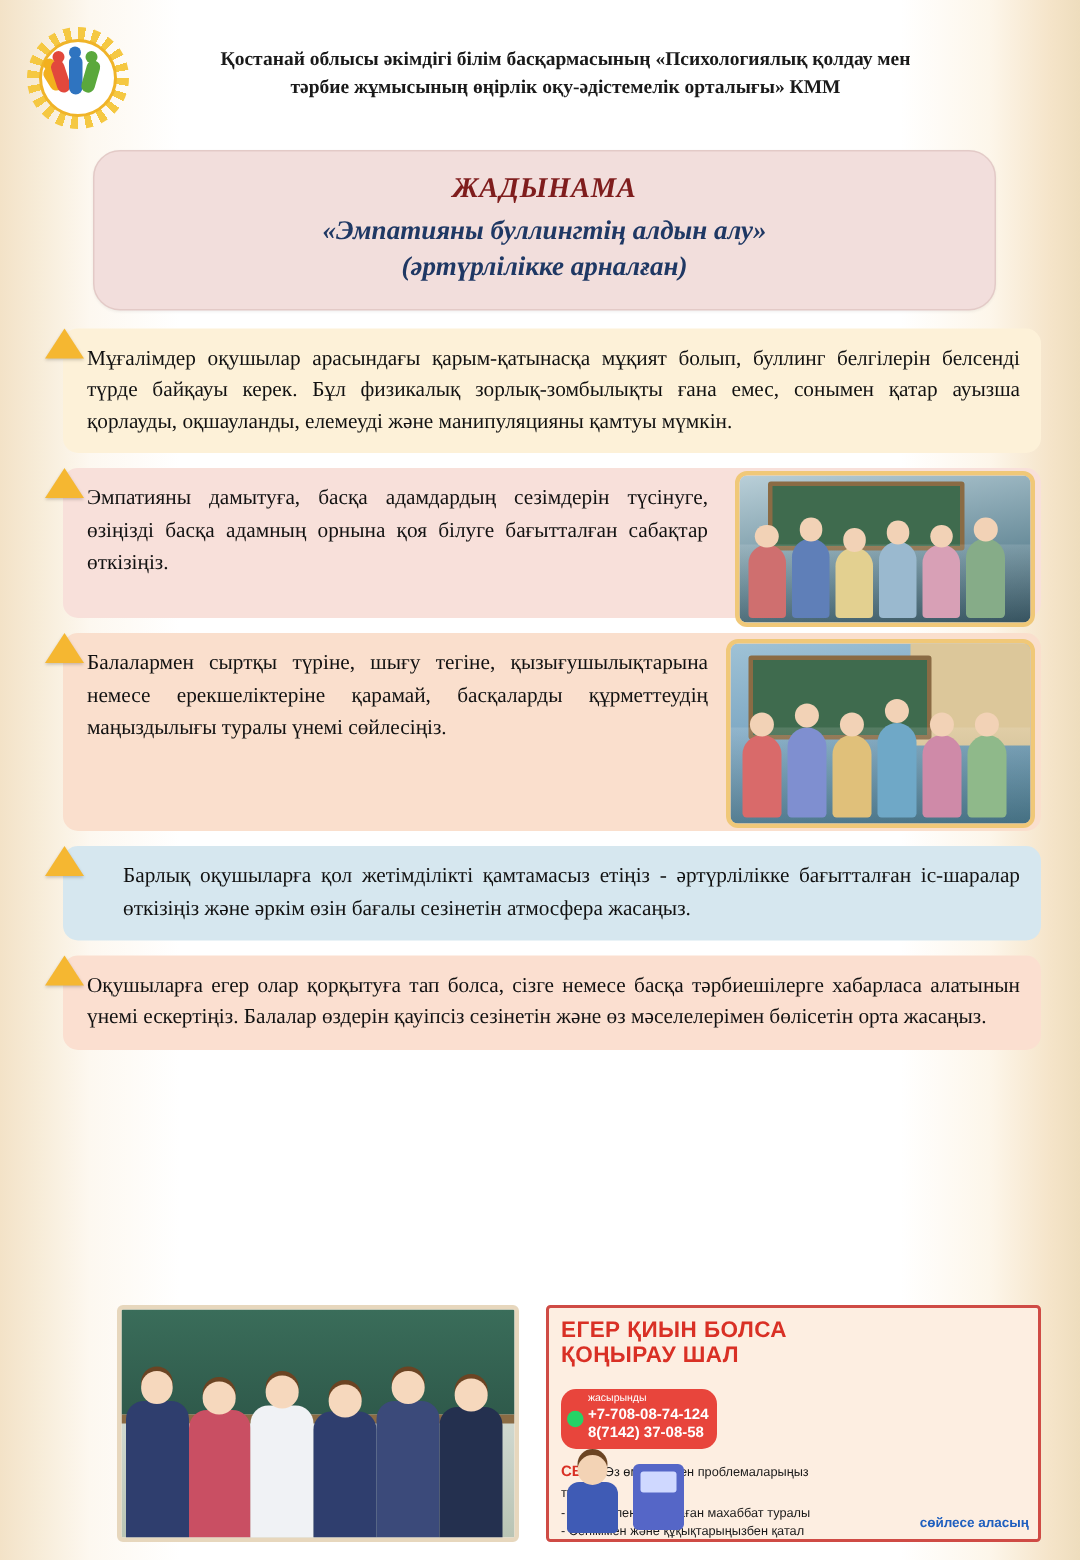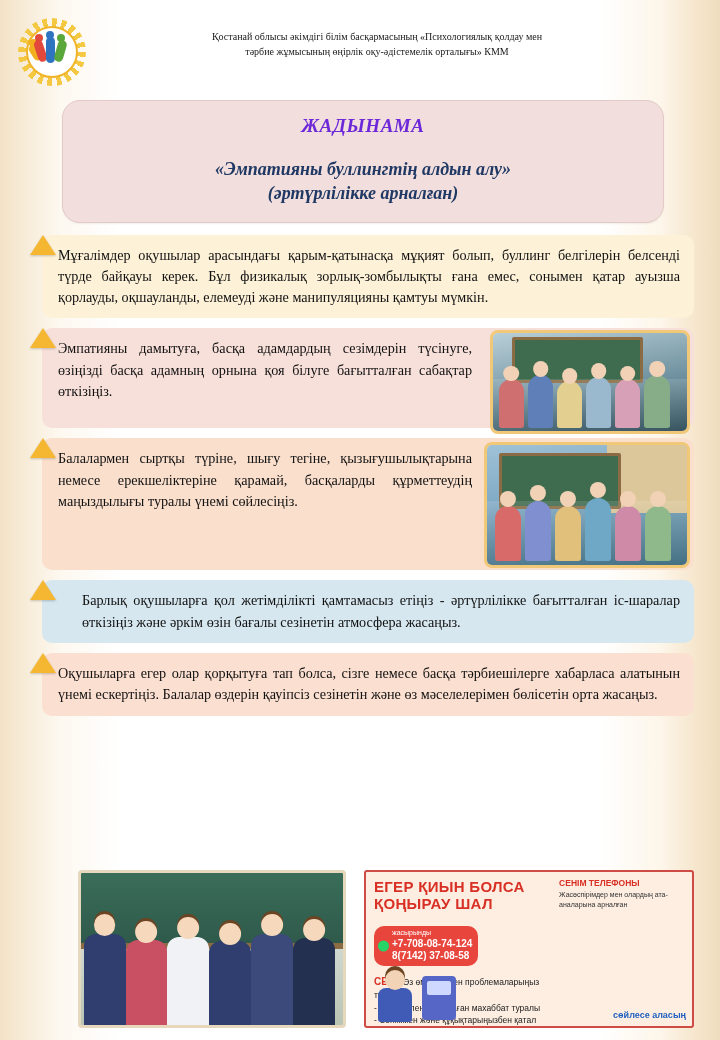--- a/index.html
+++ b/index.html
@@ -73,45 +73,45 @@
     position:absolute; width:8px;height:8px;border-radius:50%;top:18px;
   }
   .logo .head.red{background:#e2483c;left:21px;}
   .logo .head.blue{background:#2f74c0;left:32px;top:15px;}
   .logo .head.green{background:#5aa83c;left:43px;}
   .logo .head.yellow{background:#f2b01e;left:15px;top:23px;}
 
   .header-text {
     text-align: center;
     font-family: "Liberation Serif", serif;
-    font-size: 10px;
-    font-weight: normal;
+    font-size: 13px;
+    font-weight: bold;
     color: #1a1a1a;
     line-height: 1.45;
     padding-top: 16px;
     padding-right: 30px;
   }
 
   
   .title-card {
     margin: 4px 56px 12px 62px;
     background: #f2dedc;
     border: 1px solid #e3cac7;
     border-radius: 18px;
     padding: 14px 20px 16px 20px;
     text-align: center;
     box-shadow: 0 1px 2px rgba(0,0,0,0.06);
   }
   .title-main {
-    color: #6d28d9;
+    color: #7f1d1d;
     font-weight: bold;
     font-style: italic;
     font-size: 19px;
     letter-spacing: 0.5px;
-    margin-bottom: 20px;
+    margin-bottom: 4px;
   }
   .title-sub {
     color: #1f3864;
     font-weight: bold;
     font-style: italic;
     font-size: 18px;
     line-height: 1.35;
   }
 
   
@@ -397,24 +397,18 @@
           <div>- Достық пен ауырмаған махаббат туралы</div>
           <div>- Сеніммен және құқықтарыңызбен қатал қарым-қатынас туралы</div>
           
         </div>
         <div class="p-kid">
           <div class="b"></div>
             <div class="h"></div>
         </div>
         <div class="p-icon"></div>
       </div>
-      <div class="p-right">
-        <div class="r-title">СЕНІМ ТЕЛЕФОНЫ</div>
-        <div class="r-sub">Жасөспірімдер мен
-олардың ата-аналарына
-арналған</div>
-      </div>
       <div class="p-badge">сөйлесе аласың</div>
     </div>
 
   </div>
 
 </div>
 
 </body></html>

